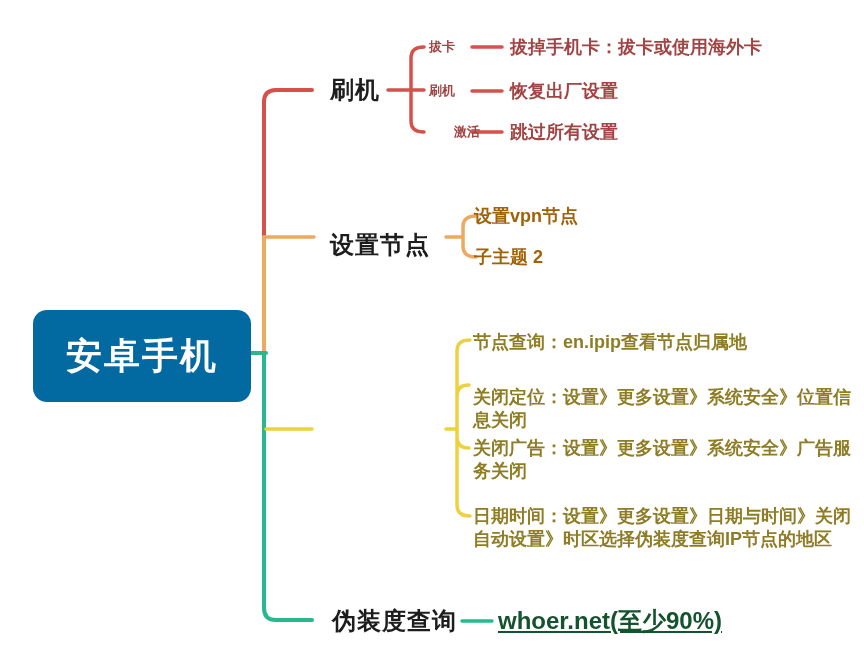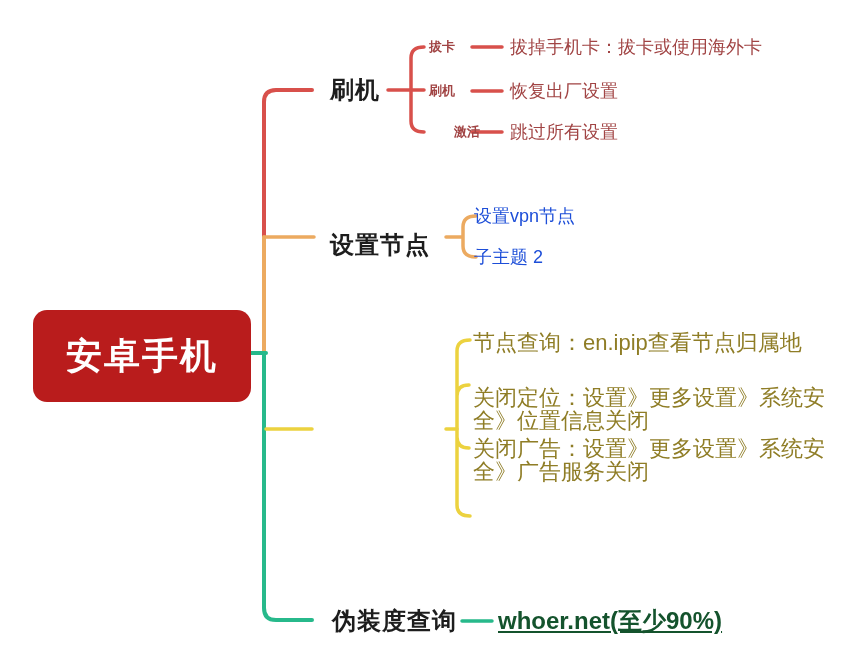--- a/index.html
+++ b/index.html
@@ -8,33 +8,33 @@
     width:864px;height:663px;
     background:#ffffff;
     font-family:"Liberation Sans","DejaVu Sans",sans-serif;
     overflow:hidden;
   }
   #wires{position:absolute;left:0;top:0;width:864px;height:663px;}
   .abs{position:absolute;}
   .vcenter{transform:translateY(-50%);white-space:nowrap;}
   .root-node{
     left:33px;top:310px;width:218px;height:92px;
-    background:#b91c1c;border-radius:14px;
+    background:#0369a1;border-radius:14px;
     display:flex;align-items:center;justify-content:center;
   }
   .root-label{
     color:#ffffff;font-size:36px;font-weight:700;letter-spacing:2px;
   }
   .topic{
     font-size:24px;font-weight:700;color:#1d1d1d;letter-spacing:1px;
   }
   .subtopic-red{font-size:13px;font-weight:700;color:#a14444;}
-  .leaf-red{font-size:18px;font-weight:400;color:#a14444;}
-  .leaf-brown{font-size:18px;font-weight:400;color:#1d4ed8;}
-  .leaf-olive{font-size:22px;font-weight:400;color:#8f7d26;line-height:23px;}
+  .leaf-red{font-size:18px;font-weight:700;color:#a14444;}
+  .leaf-brown{font-size:18px;font-weight:700;color:#a16207;}
+  .leaf-olive{font-size:18px;font-weight:700;color:#8f7d26;line-height:23px;}
   .leaf-olive.multiline{width:382px;word-break:break-all;white-space:normal;}
   .leaf-green{font-size:24px;font-weight:600;color:#14532d;text-decoration:underline;}
 </style>
 </head>
 <body>
 
 <div id="canvas">
 
   <svg id="wires" viewBox="0 0 864 663" fill="none" stroke-linecap="round" stroke-linejoin="round">
 
@@ -64,17 +64,18 @@
   <div class="abs leaf-red vcenter" style="left:510px;top:91px;">恢复出厂设置</div>
   <div class="abs leaf-red vcenter" style="left:510px;top:132px;">跳过所有设置</div>
 
   <div class="abs topic vcenter" style="left:330px;top:237px;margin-top:8px;">设置节点</div>
   <div class="abs leaf-brown vcenter" style="left:474px;top:216px;">设置vpn节点</div>
   <div class="abs leaf-brown vcenter" style="left:474px;top:257px;">子主题 2</div>
 
   <div class="abs leaf-olive vcenter" style="left:473px;top:342px;">节点查询：en.ipip查看节点归属地</div>
   <div class="abs leaf-olive multiline" style="left:473px;top:374px;margin-top:12px;">关闭定位：设置》更多设置》系统安全》位置信息关闭</div>
   <div class="abs leaf-olive multiline" style="left:473px;top:437px;">关闭广告：设置》更多设置》系统安全》广告服务关闭</div>
+  <div class="abs leaf-olive multiline" style="left:473px;top:505px;">日期时间：设置》更多设置》日期与时间》关闭自动设置》时区选择伪装度查询IP节点的地区</div>
 
   <div class="abs topic vcenter" style="left:332px;top:621px;">伪装度查询</div>
   <div class="abs leaf-green vcenter" style="left:498px;top:621px;">whoer.net(至少90%)</div>
 
 </div>
 
 </body></html>

